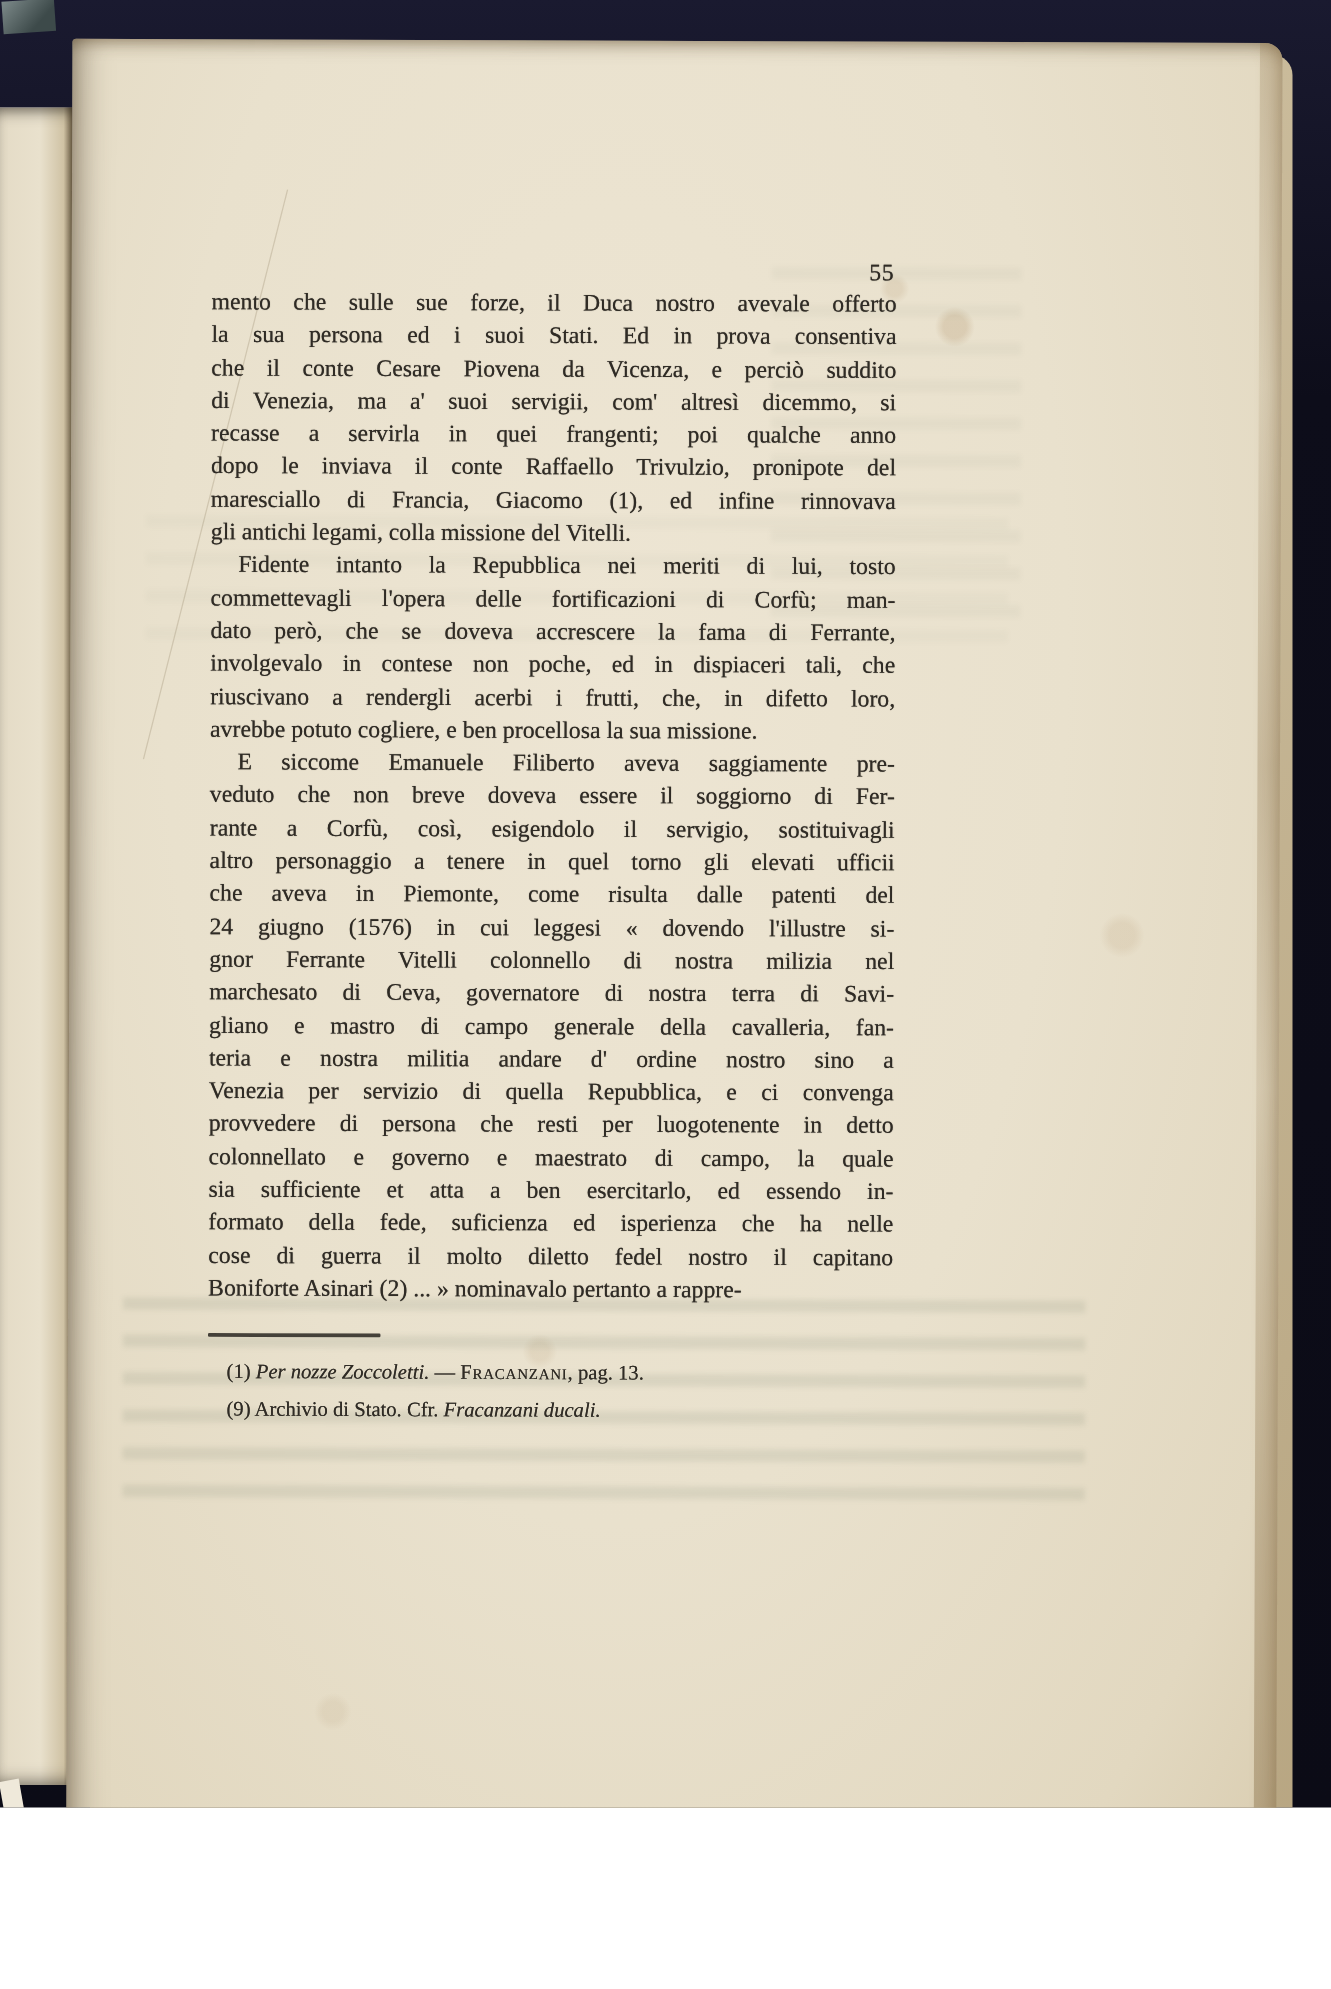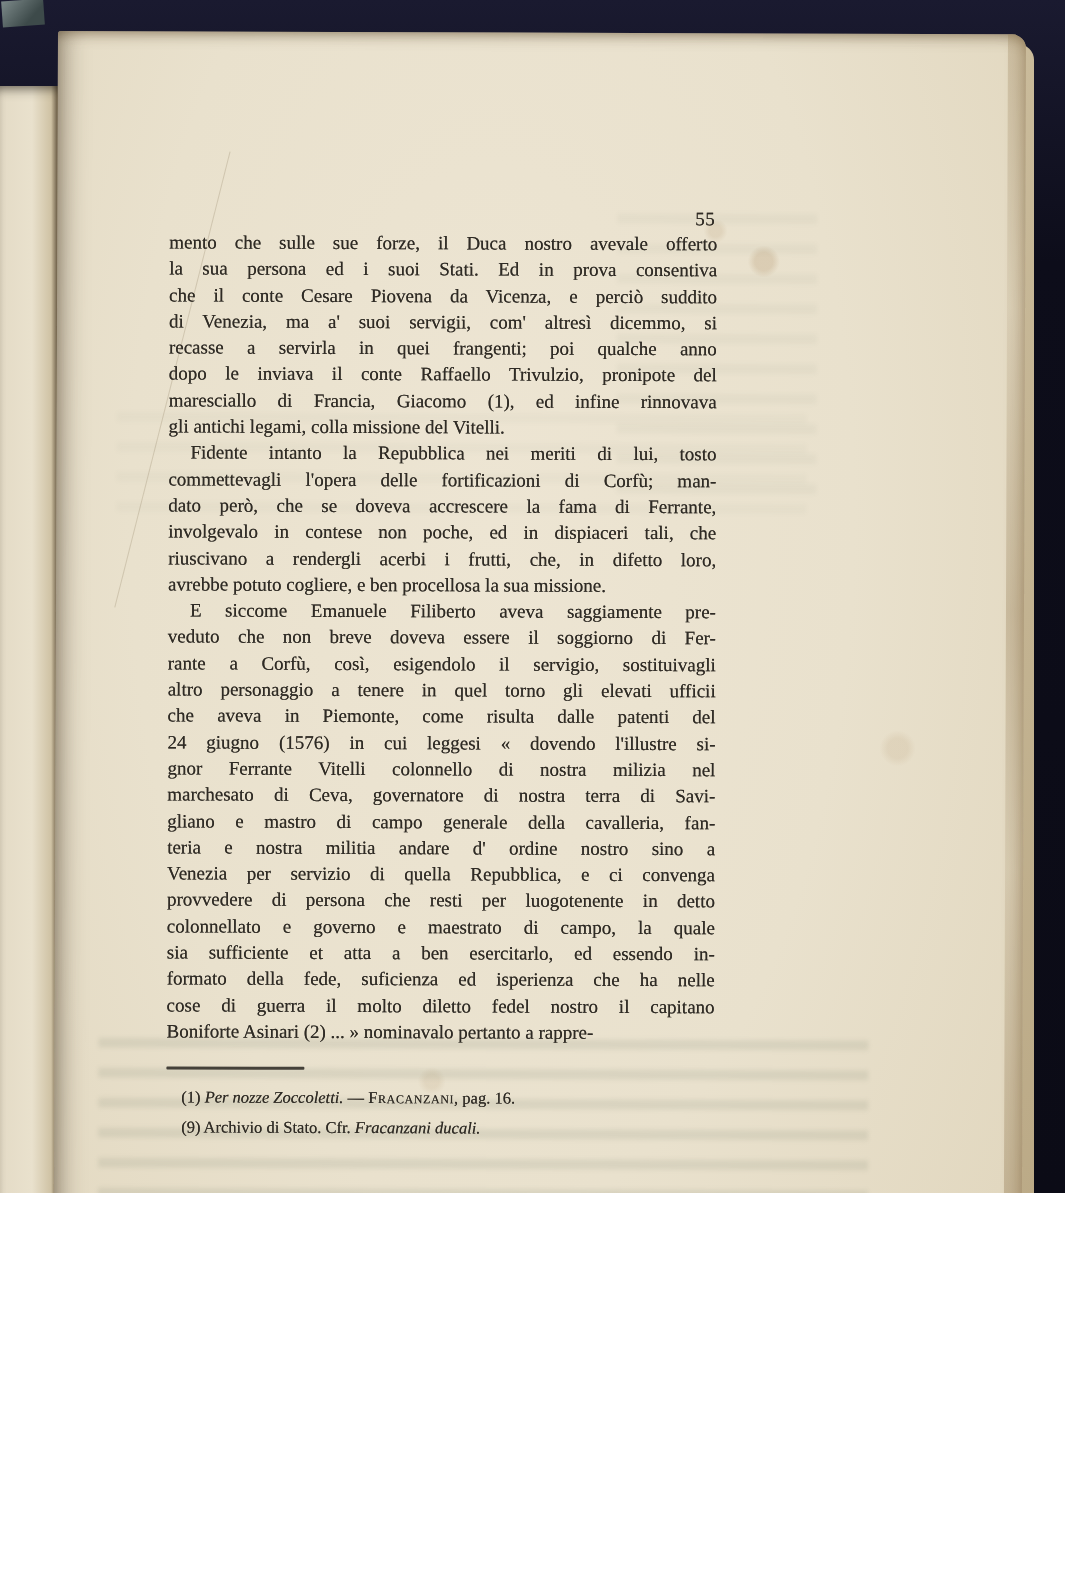--- a/index.html
+++ b/index.html
@@ -3,21 +3,21 @@
 <meta charset="utf-8">
 <style>
   html, body {
     margin: 0; padding: 0;
     width: 1065px; height: 1591px;
     font-family: "Liberation Serif", "DejaVu Serif", serif;
     overflow: hidden;
   }
   .photo {
     position: relative;
-    width: 1065px; height: 1193px;
+    width: 1065px; height: 1446px;
     background: linear-gradient(180deg, #1a1a30 0%, #0d0d1a 22%, #0b0b16 100%);
     overflow: hidden;
   }
   
   .binding-tape {
     position: absolute; left: 2px; top: 0px; width: 42px; height: 26px;
     background: linear-gradient(135deg, #7d8a8a, #3d4a4a 70%);
     transform: rotate(-4deg);
   }
   
@@ -170,17 +170,17 @@
           <div class="line">colonnellato e governo e maestrato di campo, la quale</div>
           <div class="line">sia sufficiente et atta a ben esercitarlo, ed essendo in-</div>
           <div class="line">formato della fede, suficienza ed isperienza che ha nelle</div>
           <div class="line">cose di guerra il molto diletto fedel nostro il capitano</div>
           <div class="line last">Boniforte Asinari (2) ... » nominavalo pertanto a rappre-</div>
         </div>
       </div>
 
     <div class="footnote-rule"></div>
     <div class="footnotes">
-        <div class="footnote"><span class="seg-normal">(1) </span><span class="seg-italic">Per nozze Zoccoletti.</span><span class="seg-normal"> — </span><span class="seg-smallcaps">Fracanzani</span><span class="seg-normal">, pag. 16.</span></div>
+        <div class="footnote"><span class="seg-normal">(1) </span><span class="seg-italic">Per nozze Zoccoletti.</span><span class="seg-normal"> — </span><span class="seg-smallcaps">Fracanzani</span><span class="seg-normal">, pag. 13.</span></div>
         <div class="footnote"><span class="seg-normal">(9) Archivio di Stato. Cfr. </span><span class="seg-italic">Fracanzani ducali.</span></div>
       </div>
   </div>
 </div>
 
 </body></html>

